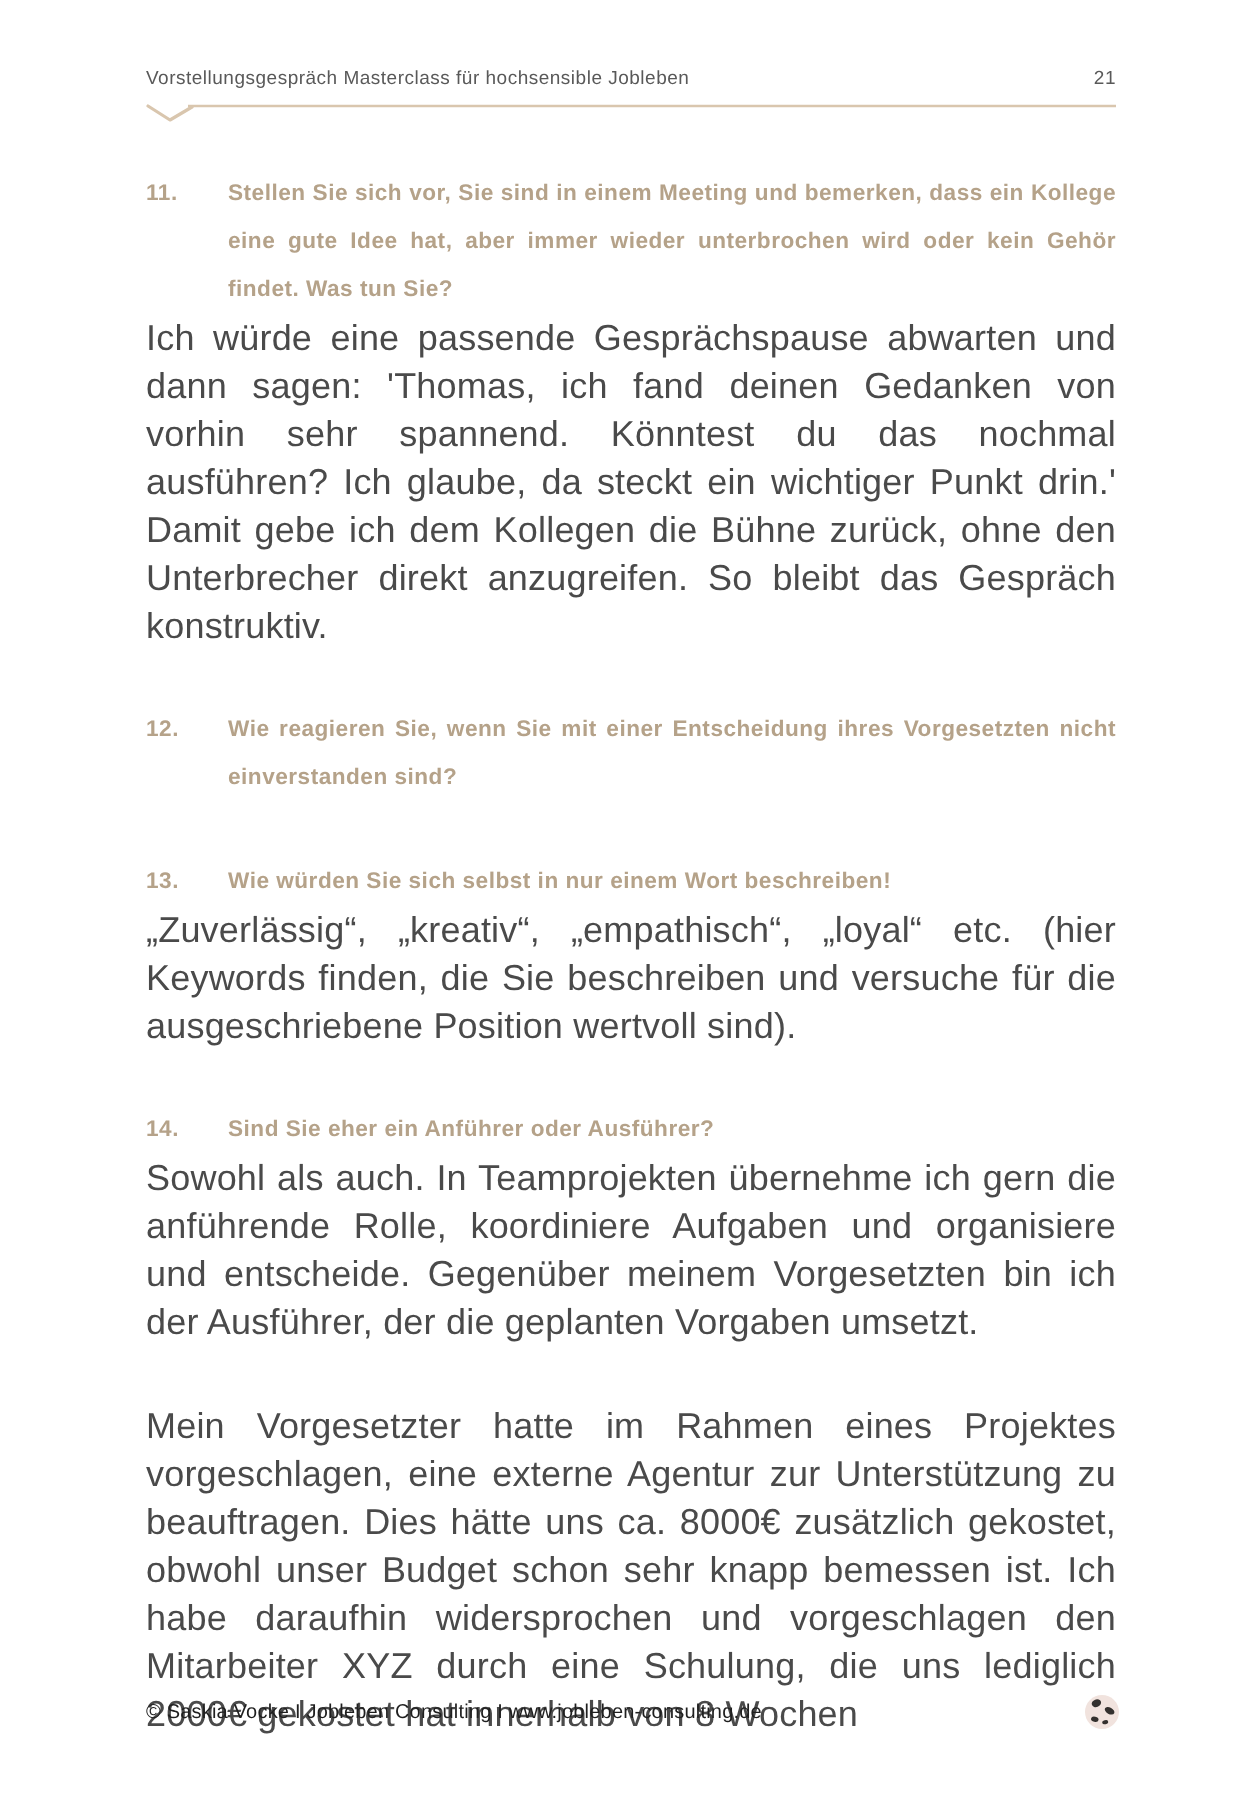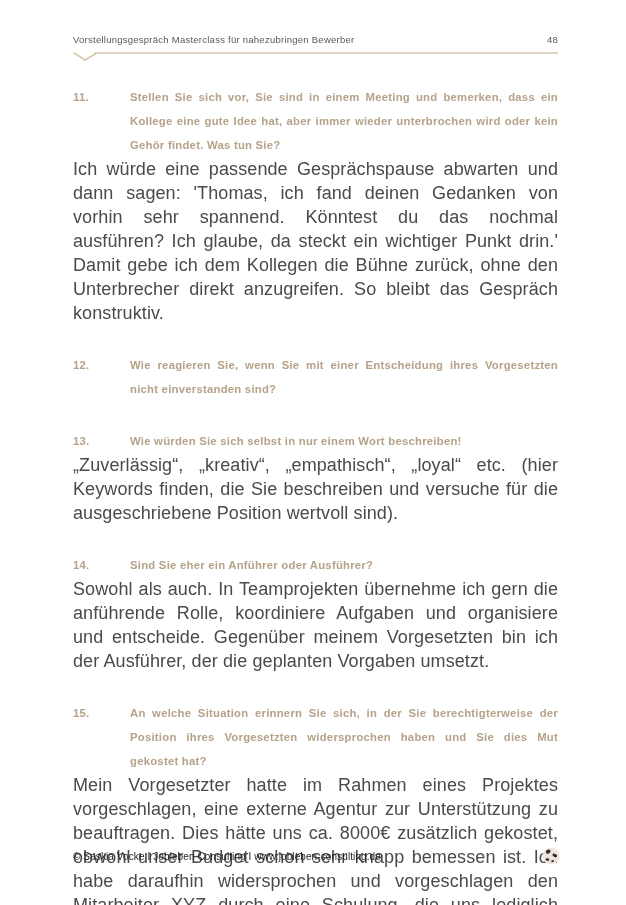--- a/index.html
+++ b/index.html
@@ -32,21 +32,20 @@
   
   .qa-block { margin-top: 28px; }
   .qa-block.first { margin-top: 22px; }
   .q-row {
     display: flex;
     color: #b5a289;
     font-weight: bold;
     font-size: 11.3px;
     line-height: 24px;
     letter-spacing: 0.25px;
-    gap: 16px;
   }
   .q-num { width: 41px; flex-shrink: 0; }
   .q-text { flex: 1; text-align: justify; }
   .answer {
     font-size: 18px;
     line-height: 24px;
     color: #4a4a4a;
     letter-spacing: 0.1px;
     text-align: justify;
     margin: 0;
@@ -66,22 +65,22 @@
   }
   .logo { width: 18px; height: 18px; flex-shrink: 0; }
 </style>
 </head>
 <body>
 
 <div class="page">
   <div class="content">
 
     <div class="header">
-      <span>Vorstellungsgespräch Masterclass für nahezubringen Bewerber</span>
-      <span>48</span>
+      <span>Vorstellungsgespräch Masterclass für hochsensible Jobleben</span>
+      <span>21</span>
     </div>
 
     <svg class="divider" width="485" height="12" viewBox="0 0 485 12">
       <path d="M1,2 L12,9 L23,2.5" fill="none" stroke="#d9c6ae" stroke-width="1.6" stroke-linecap="round" stroke-linejoin="round"></path>
       <line x1="21" y1="2" x2="485" y2="2" stroke="#d9c6ae" stroke-width="1.3"></line>
     </svg>
 
     <div class="qa-block first">
       <div class="q-row">
         <span class="q-num">11.</span>
@@ -107,24 +106,20 @@
 
     <div class="qa-block">
       <div class="q-row">
         <span class="q-num">14.</span>
         <span class="q-text">Sind Sie eher ein Anführer oder Ausführer?</span>
       </div>
       <p class="answer">Sowohl als auch. In Teamprojekten übernehme ich gern die anführende Rolle, koordiniere Aufgaben und organisiere und entscheide. Gegenüber meinem Vorgesetzten bin ich der Ausführer, der die geplanten Vorgaben umsetzt.</p>
     </div>
 
     <div class="qa-block">
-      <div class="q-row">
-        <span class="q-num">15.</span>
-        <span class="q-text">An welche Situation erinnern Sie sich, in der Sie berechtigterweise der Position ihres Vorgesetzten widersprochen haben und Sie dies Mut gekostet hat?</span>
-      </div>
       <p class="answer">Mein Vorgesetzter hatte im Rahmen eines Projektes vorgeschlagen, eine externe Agentur zur Unterstützung zu beauftragen. Dies hätte uns ca. 8000€ zusätzlich gekostet, obwohl unser Budget schon sehr knapp bemessen ist. Ich habe daraufhin widersprochen und vorgeschlagen den Mitarbeiter XYZ durch eine Schulung, die uns lediglich 2000€ gekostet hat innerhalb von 8 Wochen</p>
     </div>
 
   </div>
 
   <div class="footer">
     <span>© Saskia Vocke I Jobleben Consulting I www.jobleben-consulting.de</span>
     <svg class="logo" viewBox="0 0 18 18">
       <circle cx="9" cy="9" r="8.5" fill="#f1e3de"></circle>
       <ellipse cx="6.2" cy="4.6" rx="2.4" ry="1.9" fill="#33302e" transform="rotate(-20 6.2 4.6)"></ellipse>

